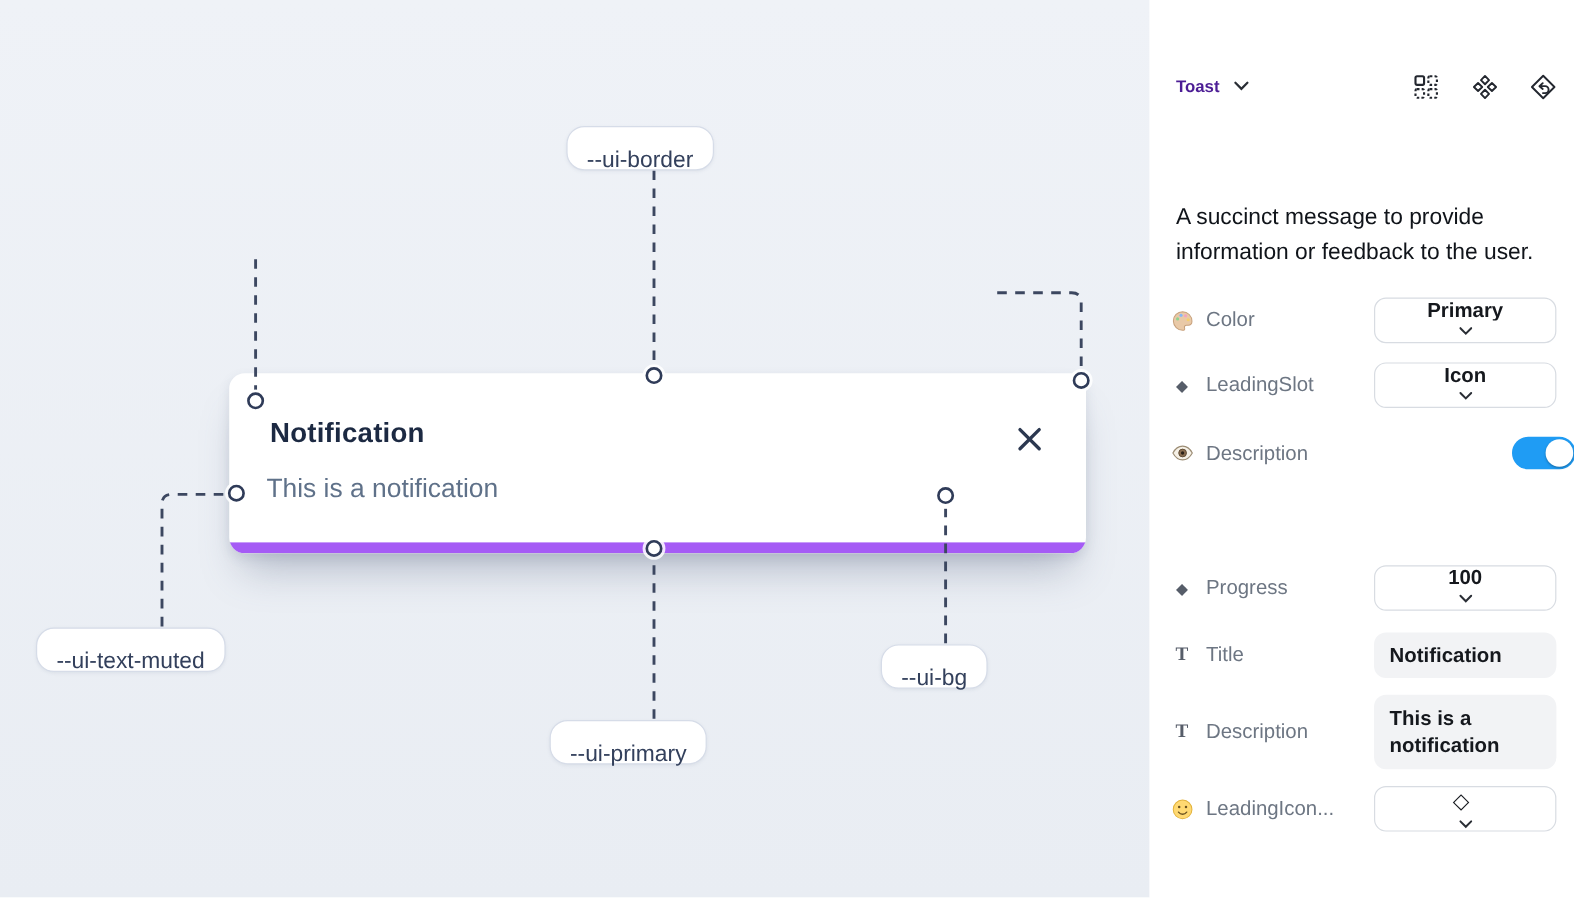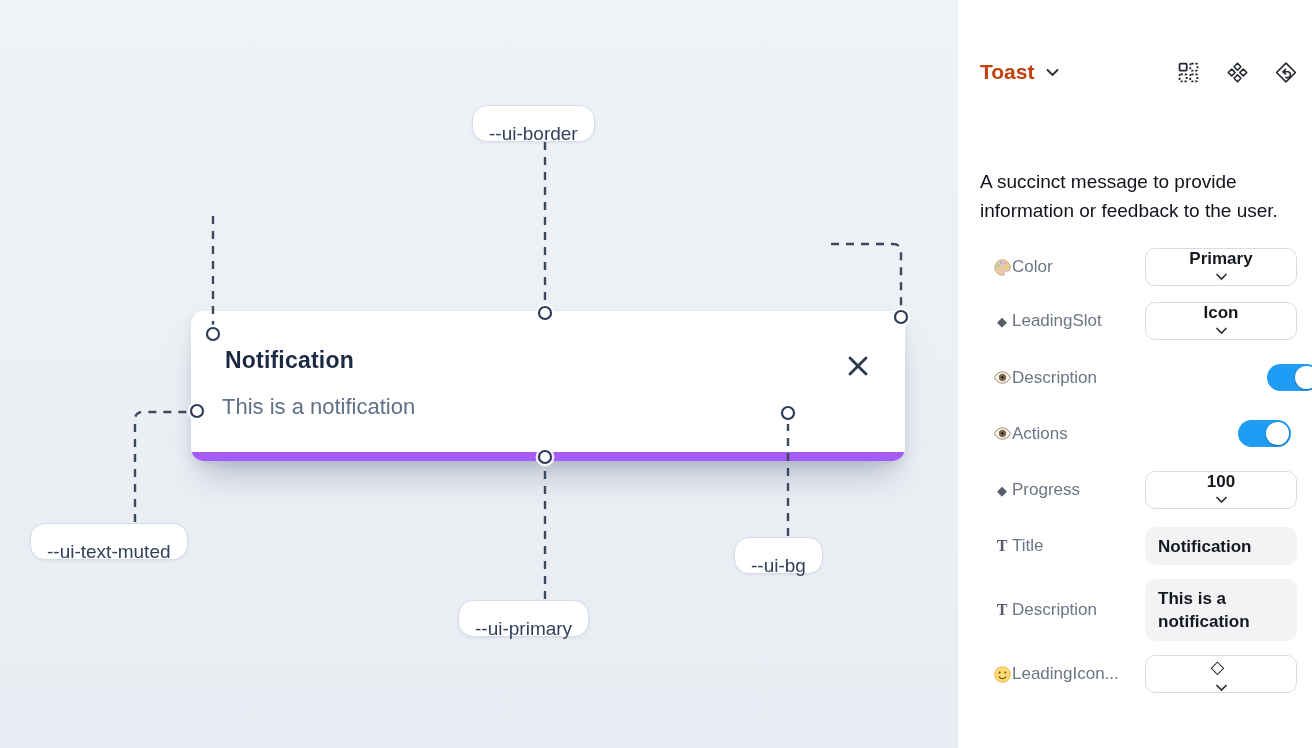--- a/index.html
+++ b/index.html
@@ -26,33 +26,33 @@
   .pill { position:absolute; z-index:3; background:#fff; border:1px solid #d6dce8;
     border-radius:15px; height:37px; line-height:35px; padding:10px 16px;
     font-size:19px; color:#33405c; white-space:nowrap;
     box-shadow:0 1px 3px rgba(110,122,150,.12); }
 
   
   .panel { position:absolute; left:958px; top:0; width:354px; height:748px; background:#fff; }
   .panel-header { position:absolute; left:22px; right:15px; top:58px; height:28px;
     display:flex; align-items:center; }
   .panel-title-group { display:flex; align-items:center; gap:12px; cursor:pointer; }
-  .panel-title { font-size:21px; font-weight:700; color:#c2410c; }
+  .panel-title { font-size:14px; font-weight:700; color:#4c1d95; }
   .header-icons { margin-left:auto; display:flex; align-items:center; gap:27px; }
   .icon-btn { background:none; border:none; padding:0; width:22px; height:22px; cursor:pointer;
     display:inline-flex; align-items:center; justify-content:center; }
 
   .source-row { position:absolute; left:22px; top:114px; display:flex; align-items:center; gap:14px; }
   .source-label { font-size:17px; color:#9aa2ae; }
 
   .panel-desc { position:absolute; left:22px; top:168px; width:322px;
     font-size:19px; line-height:28.5px; color:#10141a; }
 
   .prop-row { position:absolute; left:17px; width:322px; display:flex; align-items:center; }
-  .row-label { display:flex; align-items:center; font-size:17px; color:#6d7683;margin-left:17px; }
+  .row-label { display:flex; align-items:center; gap:10px; font-size:17px; color:#6d7683; }
   .row-icon { width:20px; display:inline-flex; justify-content:center; align-items:center; }
   .glyph-diamond { font-size:13px; color:#565d69; }
   .glyph-t { font-family:"Liberation Serif", serif; font-size:16px; font-weight:700; color:#565d69; }
   .control { position:absolute; left:170px; width:152px; }
 
   .select { height:38px; background:#fff; border:1px solid #d8dce2; border-radius:10px;
     display:flex; align-items:center; padding:0 12px; cursor:pointer;flex-direction:column; }
   .select .value { flex:1; font-size:17px; font-weight:600; color:#15181d;
     white-space:nowrap; overflow:hidden; }
   .select .glyph-outline-diamond { font-size:18px; color:#15181d; margin-right:7px; }
@@ -215,35 +215,20 @@
             <circle cx="10" cy="10" r="1.5" fill="#2c2218"></circle>
           </svg>
         </span>
         <span>Description</span>
       </div>
       <div class="control toggle">
           <span class="knob"></span>
         </div>
     </div>
 
-    <div class="prop-row" style="top:420px;height:27px">
-      <div class="row-label">
-        <span class="row-icon">
-          <svg width="19" height="19" viewBox="0 0 20 20">
-            <path d="M1.5 10C3.6 6 6.6 4 10 4s6.4 2 8.5 6c-2.1 4-5.1 6-8.5 6S3.6 14 1.5 10z" fill="#f6f1e7" stroke="#9c8d75" stroke-width="1"></path>
-            <circle cx="10" cy="10" r="3.4" fill="#8a6d4f" stroke="#5d4a34" stroke-width="0.8"></circle>
-            <circle cx="10" cy="10" r="1.5" fill="#2c2218"></circle>
-          </svg>
-        </span>
-        <span>Actions</span>
-      </div>
-      <div class="control toggle">
-          <span class="knob"></span>
-        </div>
-    </div>
 
     <div class="prop-row" style="top:471px;height:38px">
       <div class="row-label">
         <span class="row-icon">
             <span class="glyph-diamond">◆</span>
           </span>
         <span>Progress</span>
       </div>
       <div class="control select">
         <span class="value">100</span>

